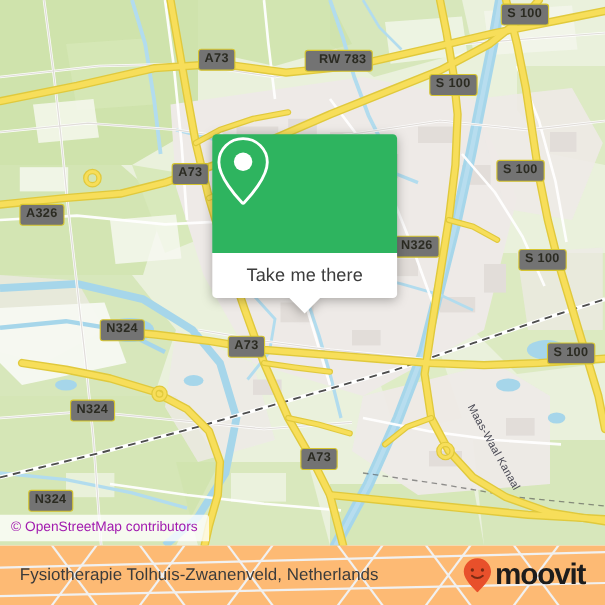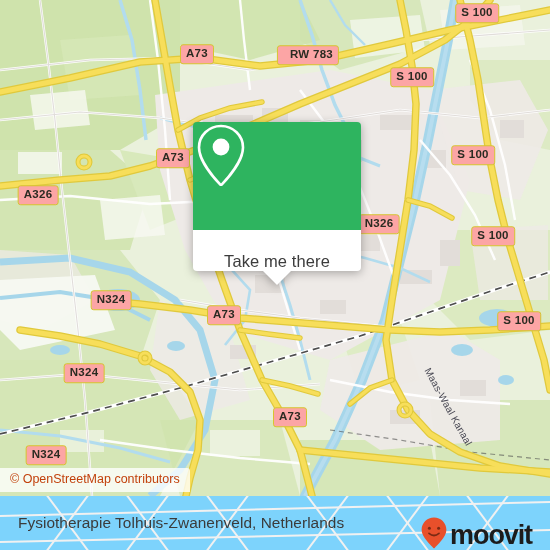--- a/index.html
+++ b/index.html
@@ -10,21 +10,21 @@
   }
   #app{position:relative;width:550px;height:550px;overflow:hidden;}
 
   
   #map{position:absolute;left:0;top:0;width:550px;height:496px;overflow:hidden;background:#eef3e4;}
   #map svg{position:absolute;left:0;top:0;}
 
   
   .shield{
     position:absolute;
-    background:#fca5a5;
+    background:#737373;
     border:1.4px solid #d6c52f;
     border-radius:3px;
     color:#2b2b22;
     font-size:11.5px;
     font-weight:bold;
     line-height:1;
     padding:2.5px 5px 3.5px 5px;
     white-space:nowrap;
     letter-spacing:.3px;
     transform:translate(-50%,-50%);
@@ -50,60 +50,60 @@
   #popup-head{
     background:#2eb45f;
     border-radius:4px 4px 0 0;
     height:108px;
     display:flex;align-items:center;justify-content:center;
   }
   #popup-body{
     background:#ffffff;
     border-radius:0 0 4px 4px;
     height:41px;
-    display:flex;align-items:flex-end;justify-content:center;
+    display:flex;align-items:center;justify-content:center;
   }
   #popup-label{
     color:#3c3c3c;font-size:16.5px;letter-spacing:.1px;
   }
   #popup-tail{
     position:absolute;left:50%;top:149px;
     margin-left:-14px;
     width:0;height:0;
     border-left:14px solid transparent;
     border-right:14px solid transparent;
     border-top:14px solid #ffffff;
   }
 
   
   #attrib{
     position:absolute;left:0;top:468px;
     background:rgba(255,255,255,.78);
-    color:#c2410c;
+    color:#a21caf;
     font-size:12.5px;
     padding:5px 10px 6px 10px;
     border-radius:0 3px 0 0;
     white-space:nowrap;
     line-height:1;
   }
 
   
   #footer{
     position:absolute;left:0;top:496px;width:550px;height:54px;
-    background:#7dd3fc;overflow:hidden;
+    background:#fdba74;overflow:hidden;
   }
   #footer-watermark{position:absolute;left:0;top:0;opacity:1;}
   #footer-title{
     position:absolute;left:18px;top:0;height:54px;
     display:flex;align-items:center;
     color:#3b3b3b;font-size:15.4px;letter-spacing:.05px;white-space:nowrap;
   }
   #brand{
     position:absolute;right:18px;top:0;height:54px;
-    display:flex;align-items:flex-end;gap:1px;
+    display:flex;align-items:center;gap:1px;
   }
   #brand-word{
     color:#1c1c1c;font-size:27px;font-weight:bold;letter-spacing:-1.1px;
     line-height:1;position:relative;top:-1px;
   }
 </style>
 </head>
 <body>
 
 <div id="app">

